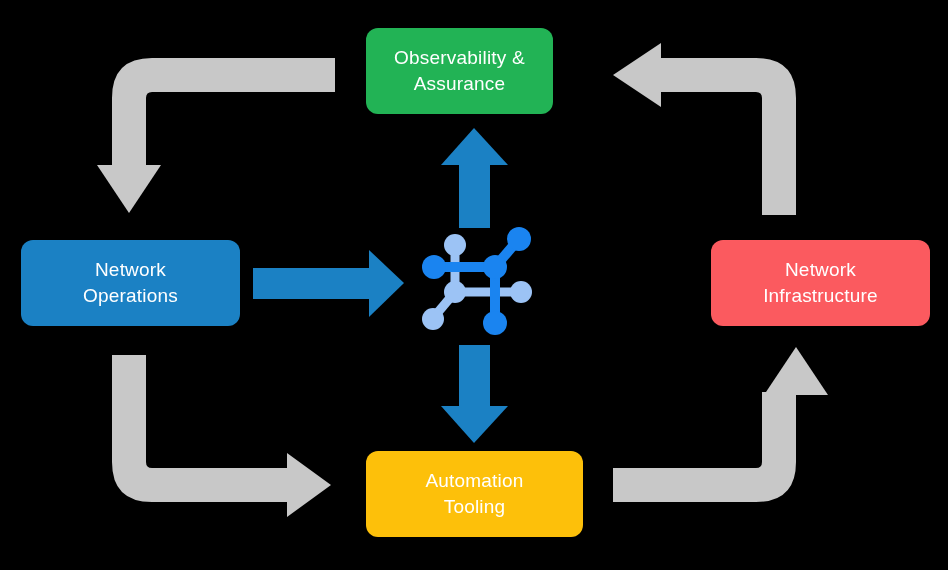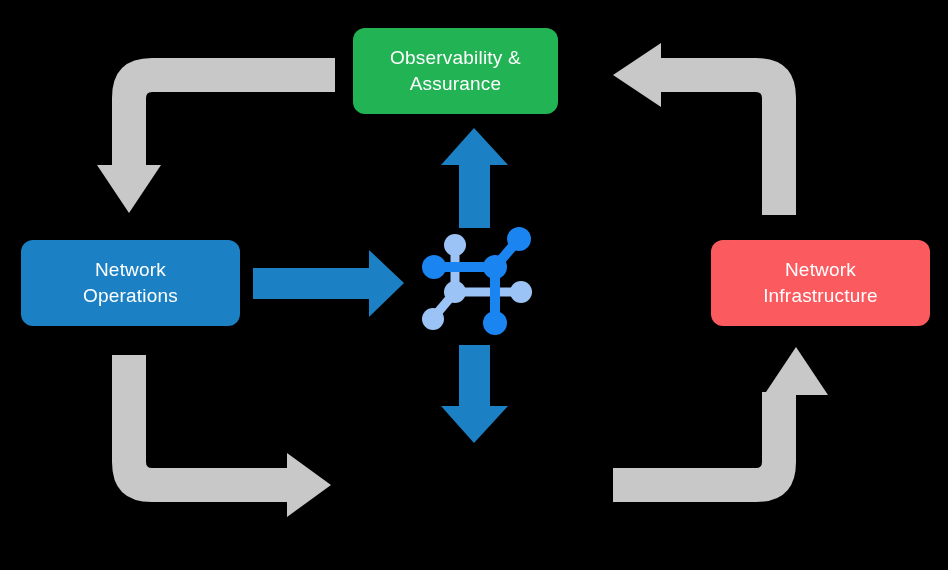--- a/index.html
+++ b/index.html
@@ -24,21 +24,21 @@
     text-align: center;
     color: #ffffff;
     font-size: 19px;
     line-height: 1.35;
     letter-spacing: 0.2px;
     font-weight: 400;
     box-sizing: border-box;
     padding: 4px 10px;
     white-space: pre-line;
   }
-  #box-observability { left: 353px; top: 28px;  width: 205px; height: 86px; background: #22b355; }
+  #box-observability { left: 366px; top: 28px;  width: 187px; height: 86px; background: #22b355; }
   #box-operations    { left: 21px;  top: 240px; width: 219px; height: 86px; background: #1b81c4; }
   #box-infrastructure{ left: 711px; top: 240px; width: 219px; height: 86px; background: #fb5a5f; }
   #box-automation    { left: 366px; top: 451px; width: 217px; height: 86px; background: #fdc00a; }
 
   .svg-layer {
     position: absolute;
     left: 0;
     top: 0;
     width: 948px;
     height: 570px;
@@ -114,14 +114,16 @@
 
   <div class="node-box" id="box-observability">Observability &amp;
 Assurance</div>
 
   <div class="node-box" id="box-operations">Network
 Operations</div>
 
   <div class="node-box" id="box-infrastructure">Network
 Infrastructure</div>
 
+  <div class="node-box" id="box-automation">Automation
+Tooling</div>
 
 </div>
 
 </body></html>

